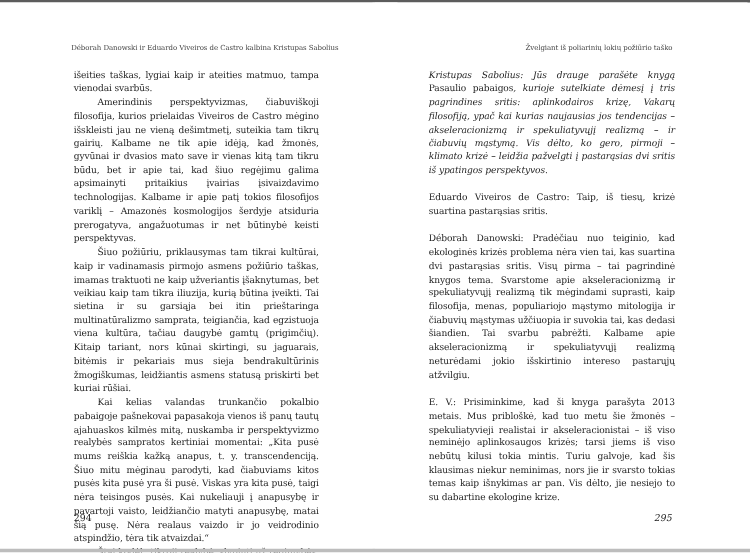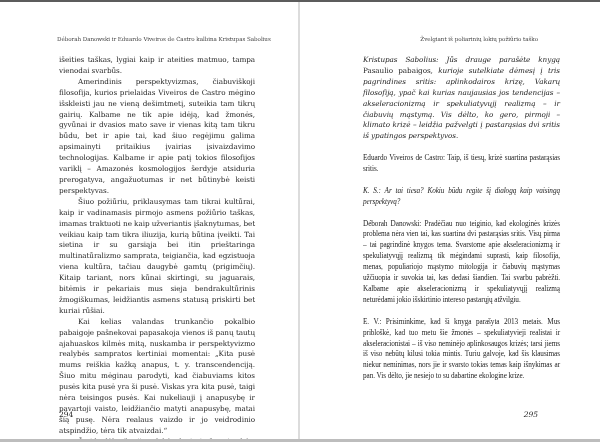--- a/index.html
+++ b/index.html
@@ -7,42 +7,42 @@
       width: 600px; height: 442px; overflow: hidden;
       background: #ffffff;
       font-family: "DejaVu Serif", serif;
       color: #1e1e1e;
       position: relative;
     }
     .top-edge { position: absolute; left: 0; top: 0; width: 600px; height: 2px; background: #5c5c5c; }
     .bottom-edge { position: absolute; left: 0; bottom: 0; width: 600px; height: 3px; background: #bdbdbd; }
     .gutter { position: absolute; left: 298px; top: 2px; width: 2px; height: 437px; background: #dcdcdc; }
     .page { position: absolute; top: 2px; height: 437px; width: 298px; background: #fff; }
-    .page.left { left: 0; }
+    .page.left { left: 0; padding-left: 20px; }
     .page.right { left: 300px; }
     .running-head {
       position: absolute; top: 34px;
       font-size: 5.6px; color: #444; white-space: nowrap;
       letter-spacing: -0.05px;
     }
     .page.left .running-head { left: 57px; }
     .page.right .running-head { right: 60px; }
     .textblock {
       position: absolute; top: 53px;
       width: 196px;
       font-size: 7.25px; line-height: 10.9px;
       text-align: justify;
       hyphens: manual;
       letter-spacing: -0.08px;
     }
     .page.left .textblock { left: 59px; }
-    .page.right .textblock { left: 43px; width: 197px; margin-left: 20px; }
+    .page.right .textblock { left: 43px; width: 197px; }
     .textblock p { margin: 0; }
     .indent { text-indent: 19px; }
-    .gap { margin-top: 10.9px !important; font-family: Liberation Serif, serif; }
+    .gap { margin-top: 10.9px !important; }
     .it { font-style: italic; }
     .folio {
       position: absolute; top: 408px;
       font-size: 7.5px; color: #222;
     }
     .page.left .folio { left: 59px; }
     .page.right .folio { right: 60px; font-style: italic; }
   </style>
 </head>
 <body>
@@ -60,21 +60,20 @@
     <p class="indent">Štai kodėl „tikroji realybė, slypinti už regimybės, regimybės pasaulyje yra kūnas“, „sielos siela yra kūnas“, taigi nesama ir „hierarchijos tarp regimybės ir esmės. Regimybės regimybė yra esmė.“</p>
   </div>
   <div class="folio">294</div>
 </div>
 
 <div class="page right">
   <div class="running-head">Žvelgiant iš poliarinių lokių požiūrio taško</div>
   <div class="textblock">
     <p class="it"><span>Kristupas Sabolius:</span><span> Jūs drauge parašėte knygą </span><span style="font-style:normal">Pasaulio pabaigos</span><span>, kurioje sutelkiate dėmesį į tris pagrindines sritis: aplinkodairos krizę, Vakarų filosofiją, ypač kai kurias naujausias jos tendencijas – akseleracionizmą ir spekuliatyvųjį realizmą – ir čiabuvių mąstymą. Vis dėlto, ko gero, pirmoji – klimato krizė – leidžia pažvelgti į pastarąsias dvi sritis iš ypatingos perspektyvos.</span></p>
     <p class="gap">Eduardo Viveiros de Castro: Taip, iš tiesų, krizė suartina pastarąsias sritis.</p>
-    <p class="gap it">K. S.: Ar tai tiesa? Kokiu būdu regite šį dialogą kaip vaisingą perspektyvą?</p>
     <p class="gap">Déborah Danowski: Pradėčiau nuo teiginio, kad ekologinės krizės problema nėra vien tai, kas suartina dvi pastarąsias sritis. Visų pirma – tai pagrindinė knygos tema. Svarstome apie akseleracionizmą ir spekuliatyvųjį realizmą tik mėgindami suprasti, kaip filosofija, menas, populiariojo mąstymo mitologija ir čiabuvių mąstymas užčiuopia ir suvokia tai, kas dedasi šiandien. Tai svarbu pabrėžti. Kalbame apie akseleracionizmą ir spekuliatyvųjį realizmą neturėdami jokio išskirtinio intereso pastarųjų atžvilgiu.</p>
     <p class="gap">E. V.: Prisiminkime, kad ši knyga parašyta 2013 metais. Mus pribloškė, kad tuo metu šie žmonės – spekuliatyvieji realistai ir akseleracionistai – iš viso neminėjo aplinkosaugos krizės; tarsi jiems iš viso nebūtų kilusi tokia mintis. Turiu galvoje, kad šis klausimas niekur neminimas, nors jie ir svarsto tokias temas kaip išnykimas ar pan. Vis dėlto, jie nesiejo to su dabartine ekologine krize.</p>
 
   </div>
   <div class="folio">295</div>
 </div>
 
 <div class="bottom-edge"></div>
 
 </body></html>

